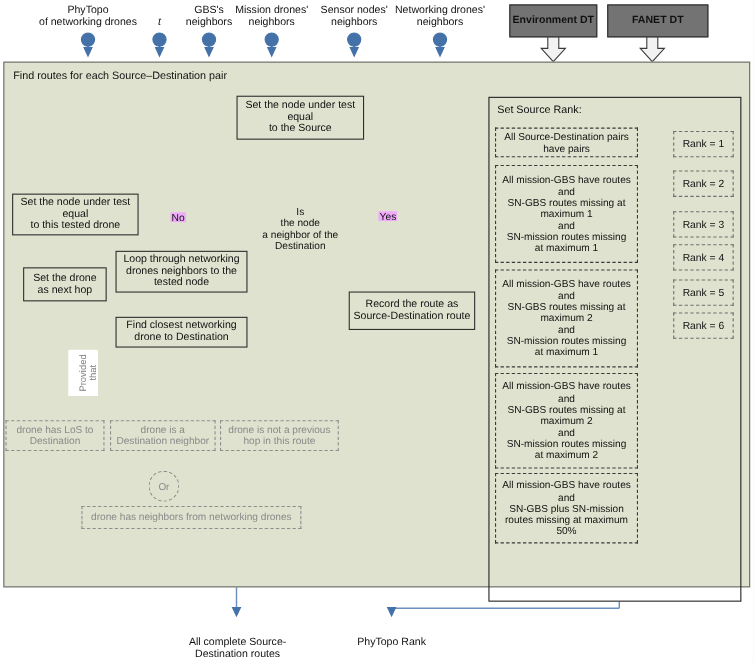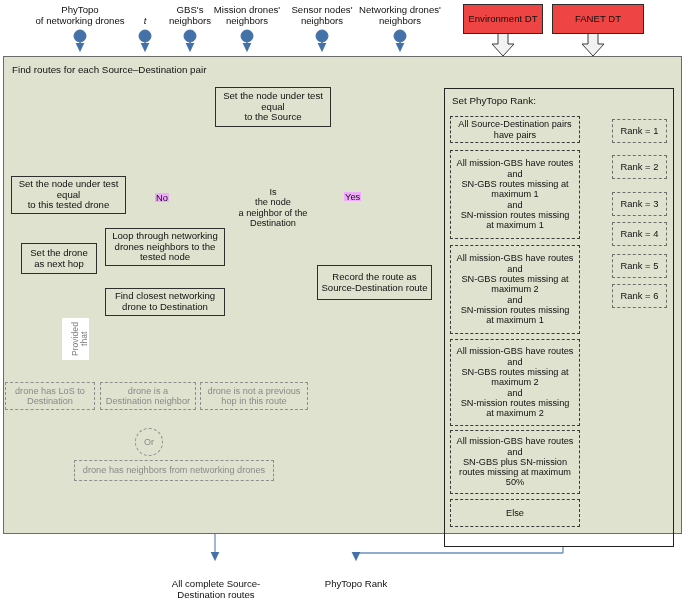--- a/index.html
+++ b/index.html
@@ -24,23 +24,24 @@
   }
   
   .proc{
     background:#dfe2ce;
     border:1.4px solid #2f2f2f;
     font-size:9.6px;
     padding:2px 3px;
   }
   
   .dtbox{
-    background:#ef4444;
+    background:#737373;
     border:1.3px solid #2b2b2b;
     font-size:9.6px;
+    font-weight:bold;
   }
   
   .dashbox{
     background:transparent;
     border:1.25px dashed #3a3a3a;
     font-size:9.2px;
     padding:2px 3px;
   }
   .dashbox.muted{
     border-color:#8e8e8e;
@@ -331,21 +332,21 @@
   <div class="or-node" style="left:135px;top:428px;">
     <span>Or</span>
   </div>
 
   <div class="node dashbox muted" style="left:47px;top:460px;width:200px;height:21px;white-space:pre-line;margin-left:27px;">
     <span>drone has neighbors from networking drones</span>
   </div>
 
   <div class="rank-panel" style="left:444px;top:88px;width:230px;height:459px;"></div>
   <div class="hdr" style="left:452px;top:95px;">
-    <span>Set PhyTopo Rank:</span>
+    <span>Set Source Rank:</span>
   </div>
 
   <div class="node dashbox" style="left:450px;top:116px;width:130px;height:27px;white-space:pre-line;">
     <span>All Source-Destination pairs
 have pairs</span>
   </div>
   <div class="node dashbox" style="left:450px;top:150px;width:130px;height:89px;white-space:pre-line;">
     <span>All mission-GBS have routes
 and
 SN-GBS routes missing at
@@ -372,23 +373,20 @@
 SN-mission routes missing
 at maximum 2</span>
   </div>
   <div class="node dashbox" style="left:450px;top:430px;width:130px;height:64px;white-space:pre-line;">
     <span>All mission-GBS have routes
 and
 SN-GBS plus SN-mission
 routes missing at maximum
 50%</span>
   </div>
-  <div class="node dashbox" style="left:450px;top:499px;width:130px;height:28px;white-space:pre-line;">
-    <span>Else</span>
-  </div>
 
   <div class="node rankbox" style="left:612px;top:119px;width:55px;height:24px;">
     <span>Rank = 1</span>
   </div>
   <div class="node rankbox" style="left:612px;top:155px;width:55px;height:24px;">
     <span>Rank = 2</span>
   </div>
   <div class="node rankbox" style="left:612px;top:192px;width:55px;height:24px;">
     <span>Rank = 3</span>
   </div>

